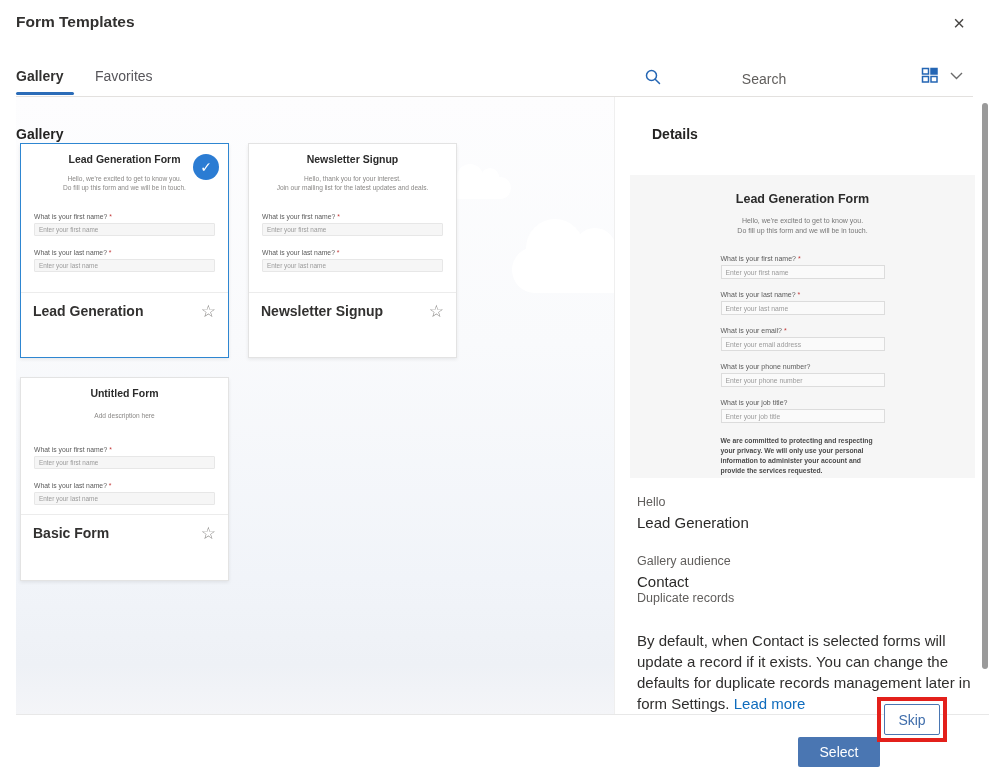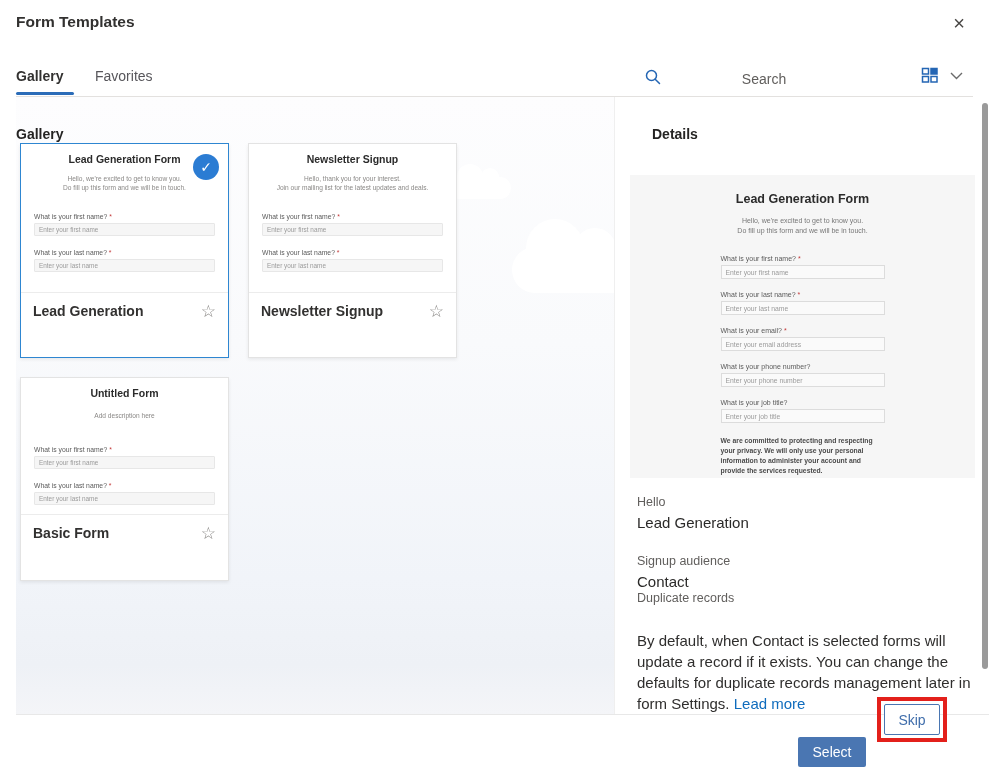--- a/index.html
+++ b/index.html
@@ -87,21 +87,21 @@
   .meta-label { position:absolute; left:637px; font-size:12.5px; color:#605e5c; }
   .meta-value { position:absolute; left:637px; font-size:15px; color:#2b2a29; }
   .dup-para { position:absolute; left:637px; top:630px; width:358px; font-size:15px; line-height:21px; color:#2f2e2d; }
   .learn-more { color:#0f6cbd; text-decoration:none; cursor:pointer; }
 
   .scroll-thumb { position:absolute; left:982px; top:103px; width:6px; height:566px;
                   background:#9a9a9a; border-radius:3px; cursor:pointer; }
 
   
   .footer-divider { position:absolute; left:16px; top:714px; width:973px; height:1px; background:#e8e8e8; }
-  .select-btn { position:absolute; left:798px; top:737px; width:68px; height:30px; background:#4a76b2; color:#fff;
+  .select-btn { position:absolute; left:798px; top:737px; width:82px; height:30px; background:#4a76b2; color:#fff;
                 font-size:14px; border:none; border-radius:2px; cursor:pointer; font-family:inherit; }
   .skip-annotation { position:absolute; left:877px; top:697px; width:70px; height:45px;
                      border:4px solid #e3201b; padding:3px; }
   .skip-btn { width:100%; height:100%; background:#fff; border:1px solid #4a76b2; color:#3f6dab;
               font-size:14px; border-radius:2px; cursor:pointer; font-family:inherit; }
 </style>
 </head>
 <body>
 
 <div class="dialog">
@@ -242,21 +242,21 @@
       <div class="d-field">
         <div class="d-label"><span>What is your job title?</span> <span class="req"></span></div>
         <div class="d-input">Enter your job title</div>
       </div>
       <div class="d-privacy">We are committed to protecting and respecting your privacy. We will only use your personal information to administer your account and provide the services requested.</div>
     </div>
   </div>
 
   <div class="meta-label" style="top:495px;">Hello</div>
   <div class="meta-value" style="top:514px;">Lead Generation</div>
-  <div class="meta-label" style="top:554px;">Signup audience</div>
+  <div class="meta-label" style="top:554px;">Gallery audience</div>
   <div class="meta-value" style="top:573px;">Contact</div>
   <div class="meta-label" style="top:591px;">Duplicate records</div>
   <div class="dup-para">
     <span>By default, when Contact is selected forms will update a record if it exists. You can change the defaults for duplicate records management later in form Settings. </span><a class="learn-more">Lead more</a>
   </div>
 
   <div class="scroll-thumb"></div>
 
   <div class="footer-divider"></div>
   <button class="select-btn">Select</button>

